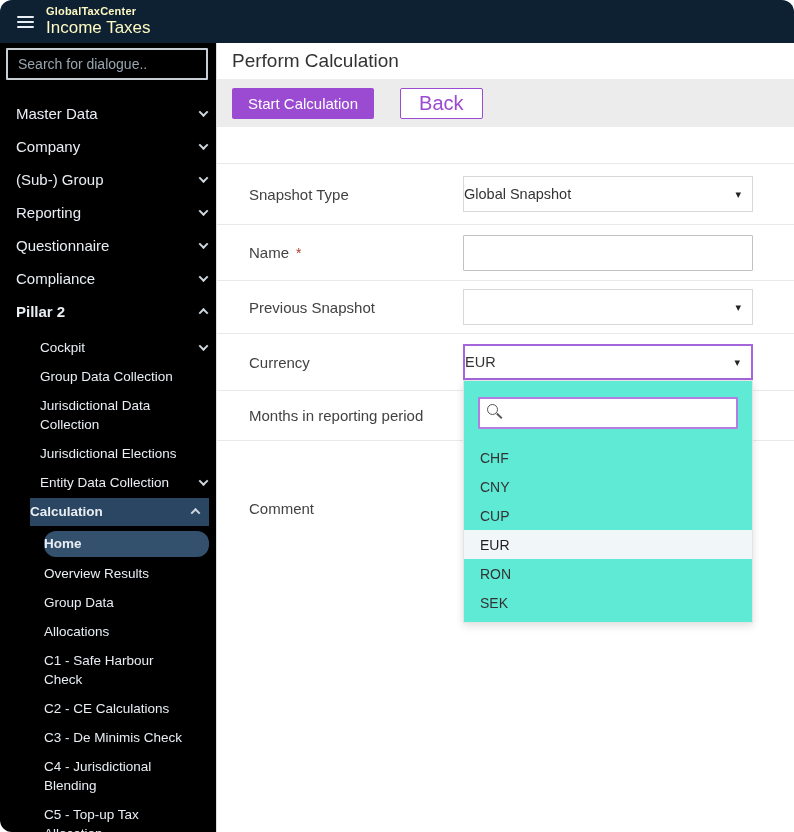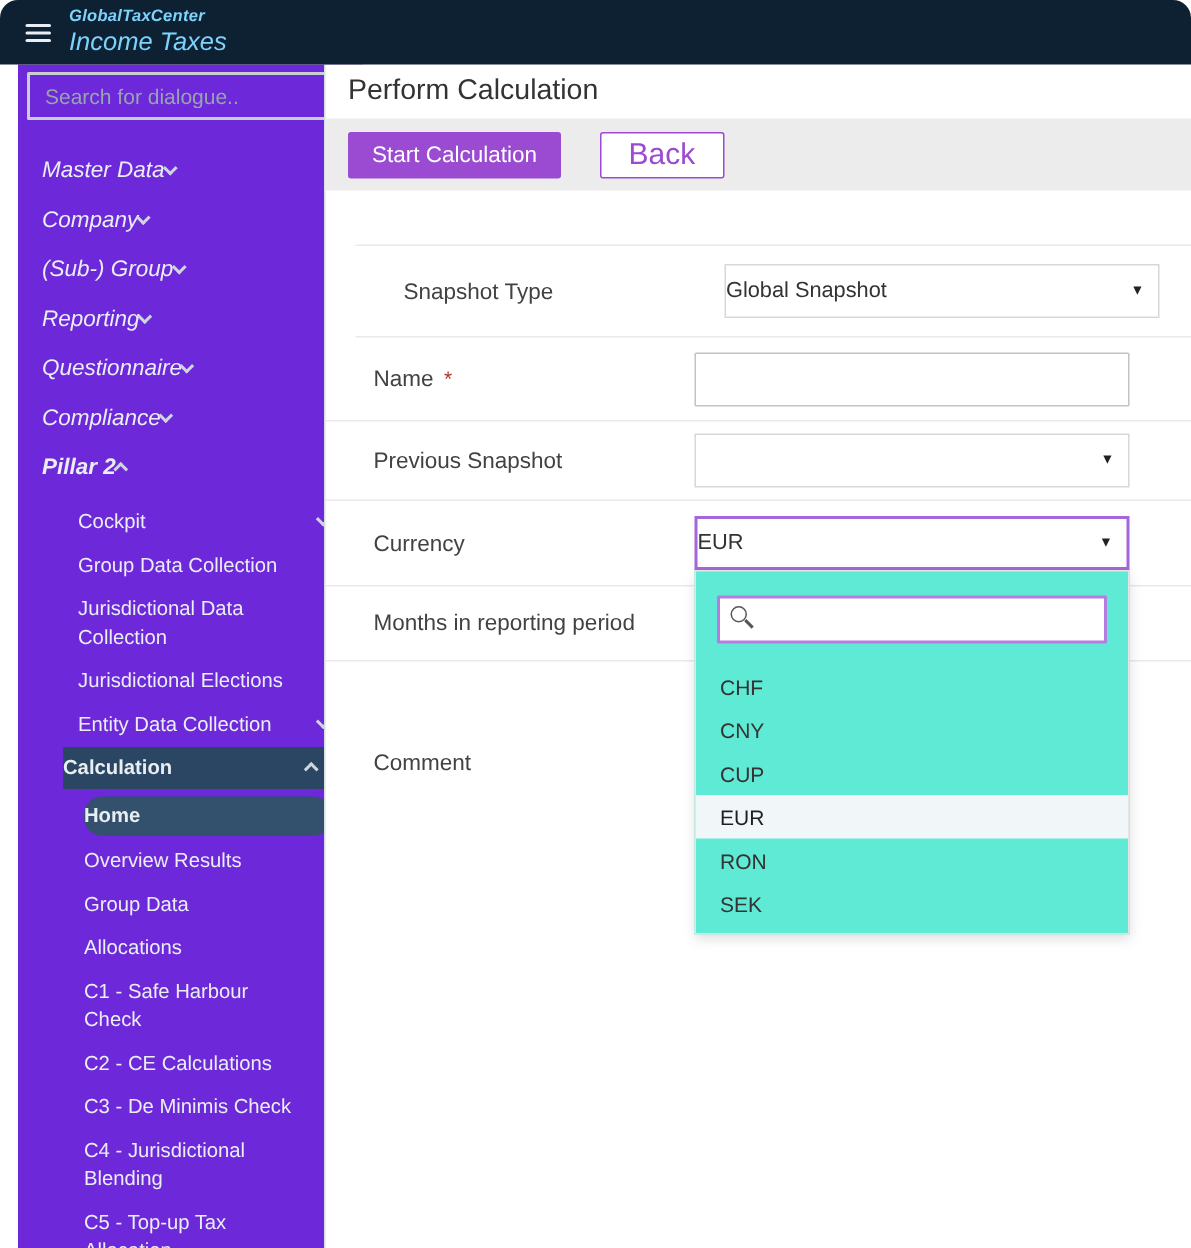--- a/index.html
+++ b/index.html
@@ -8,38 +8,38 @@
     position:relative; width:794px; height:832px; overflow:hidden;
     border-radius:12px; background:#fff;
   }
   
   .header{
     position:absolute; top:0; left:0; width:794px; height:43px;
     background:#0d2133; display:flex; align-items:center; z-index:5;
   }
   .hamburger{ width:17px; margin-left:17px; cursor:pointer; }
   .hamburger span{ display:block; height:2px; background:#e8eef3; margin:3px 0; border-radius:1px;}
-  .header-titles{ margin-left:12px; color:#7dd3fc; line-height:1.15;font-style:italic; }
+  .header-titles{ margin-left:12px; color:#fef9c3; line-height:1.15; }
   .app-name{ font-size:11px; font-weight:700; letter-spacing:.2px; }
   .page-name{ font-size:17px; font-weight:500; }
   
   .sidebar{
-    position:absolute; top:43px; left:12px; width:230px; height:789px;
-    background:#6d28d9; color:#e9eef3; overflow:hidden;
+    position:absolute; top:43px; left:0; width:230px; height:789px;
+    background:#000000; color:#e9eef3; overflow:hidden;
   }
   .search-box{
     display:block; margin:5px 8px 0 6px; width:202px; height:32px;
     background:transparent; border:2px solid #c7ced4; border-radius:1px;
     color:#fff; font-size:14px; padding:0 10px; outline:none;
   }
   .search-box::placeholder{ color:#98a4ae; }
   .nav{ margin-top:17px; }
   .nav-item{
-    height:33px; display:flex; align-items:center; justify-content:flex-start;
-    padding:0 23px 0 16px; font-size:15px; font-weight:500; cursor:pointer;font-style:italic;
+    height:33px; display:flex; align-items:center; justify-content:space-between;
+    padding:0 23px 0 16px; font-size:15px; font-weight:500; cursor:pointer;
   }
   .nav-item.bold{ font-weight:700; }
   .chev{ width:7px; height:7px; border-right:2px solid #cdd6dd; border-bottom:2px solid #cdd6dd; flex:0 0 auto;}
   .chev.down{ transform:rotate(45deg) translate(-1px,-1px); }
   .chev.up{ transform:rotate(-135deg) translate(-1px,-1px); }
   .subnav{ margin-top:5px; }
   .sub-item{
     display:flex; align-items:center; justify-content:space-between;
     padding:5px 23px 5px 40px; font-size:13.5px; font-weight:500;
     line-height:19px; cursor:pointer;
@@ -75,21 +75,21 @@
   
   .form{ margin-top:36px; }
   .frow{
     display:flex; align-items:center; border-bottom:1px solid #e9e9e9;
     padding-left:32px;
   }
   .frow.first{ border-top:1px solid #e9e9e9; }
   .frow .flabel{ width:214px; font-size:15px; color:#424242; flex:0 0 auto; }
   .req{ color:#b03a2e; margin-left:7px; font-size:14px; }
   .field{ position:relative; width:290px; flex:0 0 auto; }
-  .row-snapshot{ height:62px;margin-left:20px; }
+  .row-snapshot{ height:62px; }
   .row-name{ height:56px; }
   .row-prev{ height:53px; }
   .row-currency{ height:57px; }
   .row-months{ height:50px; }
   .row-comment{ height:134px; border-bottom:none; }
   .select{
     height:36px; border:1px solid #d8d8d8; background:#fff; display:flex;
     align-items:center; padding:0 28px 0 0; font-size:14.5px; color:#333;
     cursor:pointer; position:relative; width:100%;
   }

